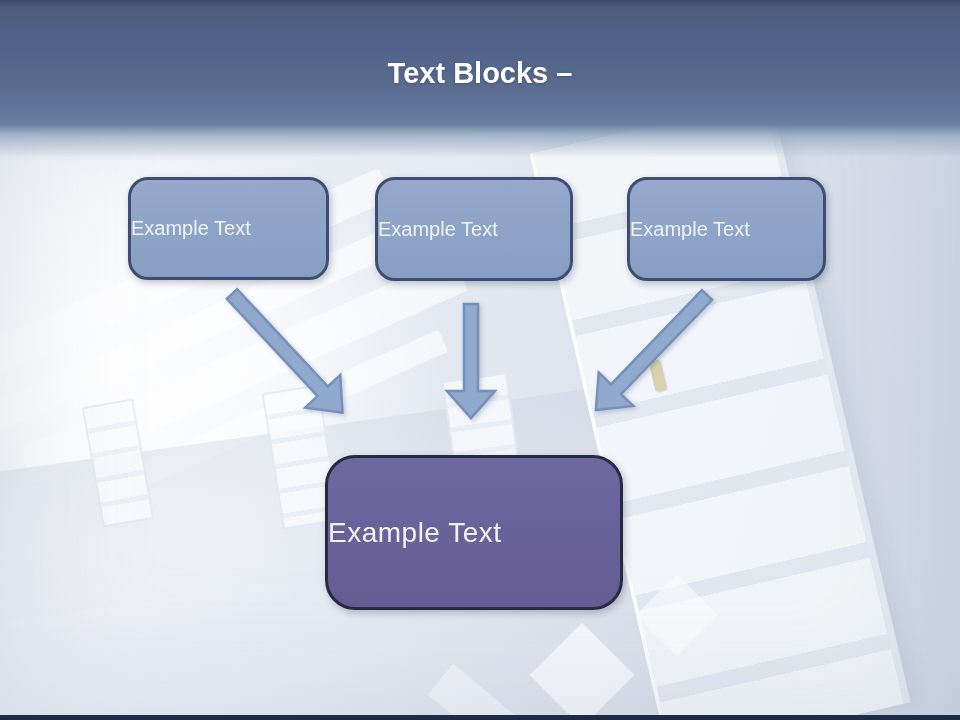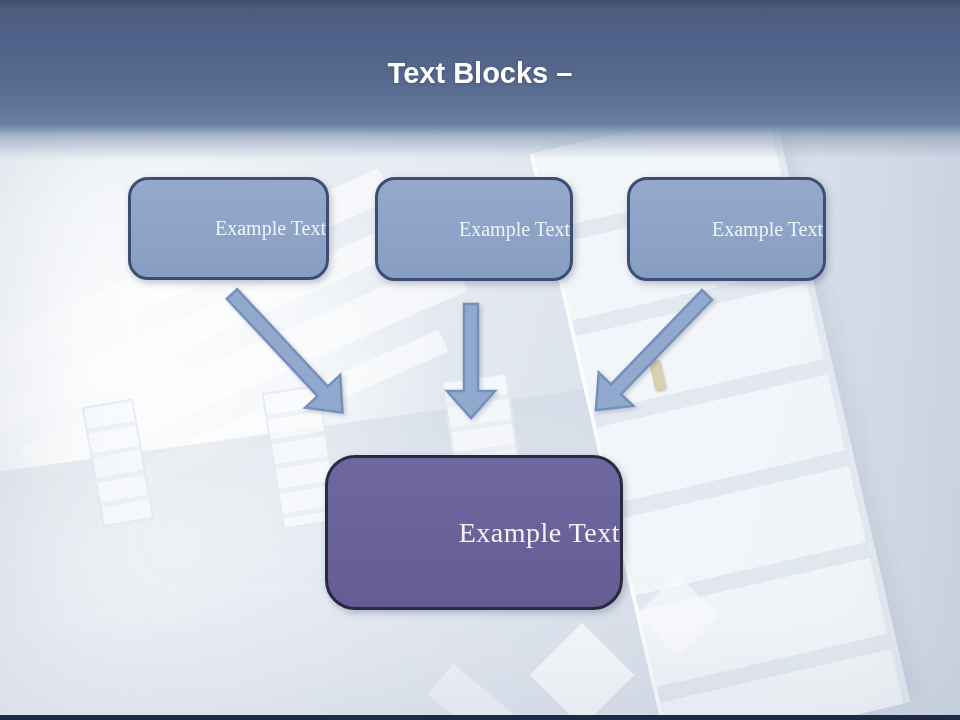--- a/index.html
+++ b/index.html
@@ -48,25 +48,25 @@
       var(--header-mid) 75px,#5e7599 108px,var(--header-low) 124px,
       rgba(151,168,192,.72) 137px,rgba(205,213,225,0) 158px);}
   .title{position:absolute;left:0;top:52px;width:960px;display:flex;justify-content:center;
     align-items:flex-end;gap:8px;color:var(--title-color);font-size:29px;line-height:42px;
     text-shadow:0 1px 3px rgba(35,50,80,.35);}
   .title .t-bold{font-weight:700;}
   .title .t-sep{font-weight:700;}
   .title .t-reg{font-weight:400;}
 
   
-  .block{position:absolute;display:flex;align-items:center;justify-content:flex-end;
+  .block{position:absolute;display:flex;align-items:center;justify-content:flex-start;
     color:#eef3fa;border:3px solid var(--block-border);border-radius:20px;
     background:linear-gradient(to bottom,#94a9cb,var(--block-fill) 55%,#8449c0 200%);
     background:linear-gradient(to bottom,#94a9cb,#879ec3);
-    box-shadow:2px 3px 7px rgba(35,48,78,.28);font-size:20px;font-family:Liberation Serif, serif;}
+    box-shadow:2px 3px 7px rgba(35,48,78,.28);font-size:20px;}
   .block-1{left:128px;top:177px;width:201px;height:103px;}
   .block-2{left:375px;top:177px;width:198px;height:104px;}
   .block-3{left:627px;top:177px;width:199px;height:104px;}
   .block-center{left:325px;top:455px;width:298px;height:155px;border-radius:30px;
     border:3px solid var(--center-border);
     background:linear-gradient(to bottom,#6f67a0,#645c92);
     font-size:28px;letter-spacing:.5px;color:#f2f2f8;}
   .arrows{position:absolute;inset:0;width:960px;height:720px;
     filter:drop-shadow(2px 2px 2px rgba(60,75,105,.25));}
   .arrows polygon{fill:var(--arrow-fill);stroke:var(--arrow-stroke);stroke-width:2.5;stroke-linejoin:miter;}

